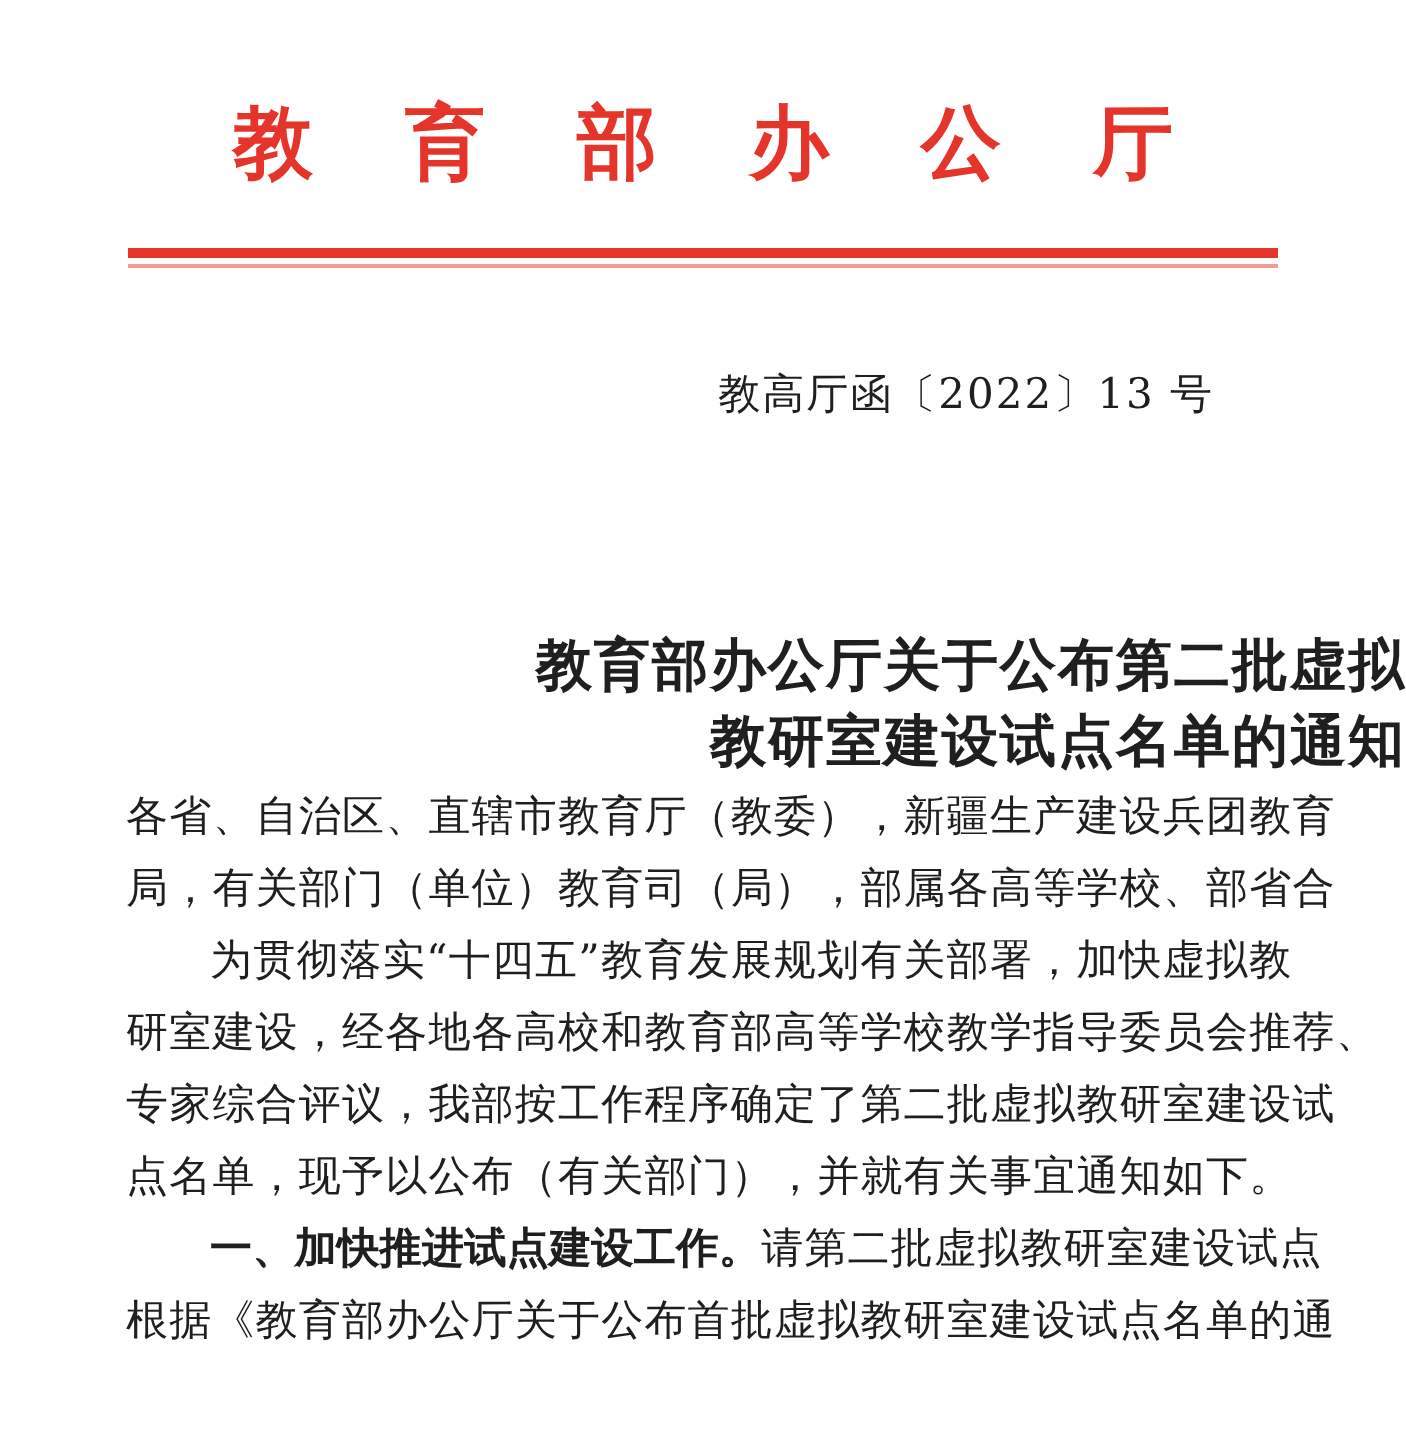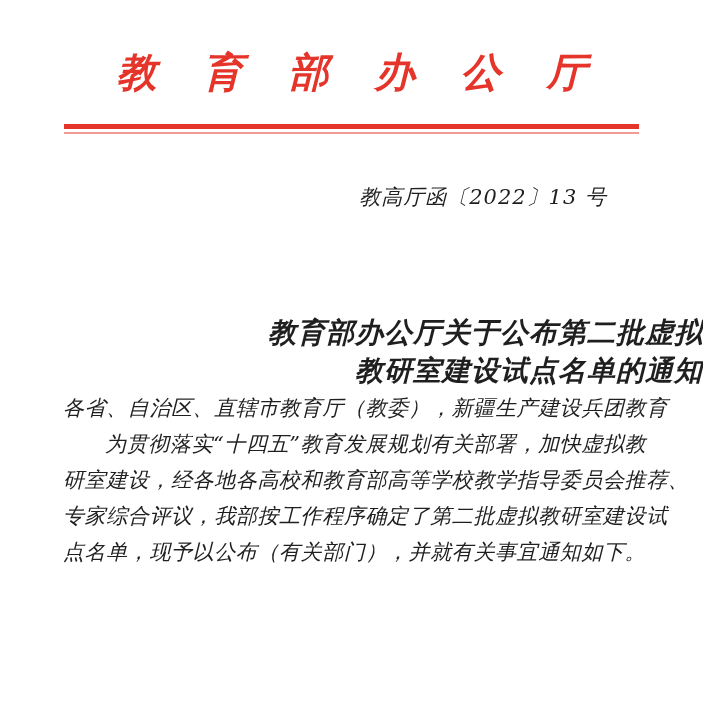--- a/index.html
+++ b/index.html
@@ -9,21 +9,20 @@
   }
   .page {
     position: relative;
     width: 703px;
     height: 704px;
     background: var(--page-bg, #ffffff);
     color: var(--text-color, #1f1f1f);
     font-family: "DejaVu Serif", serif;
     overflow: hidden;
     box-sizing: border-box;
-    font-style: italic;
   }
   
   .letterhead {
     margin-top: 48px;
     text-align: center;
     color: var(--accent-red, #e5352b);
     font-size: 40px;
     font-weight: 700;
     letter-spacing: 1.15em;
     text-indent: 1.15em;
@@ -97,25 +96,32 @@
 
   <div class="doc-title">
     <div class="text-line">教育部办公厅关于公布第二批虚拟</div>
     <div class="text-line">教研室建设试点名单的通知</div>
   </div>
 
   <div class="doc-body">
 
     <div>
       <div class="text-line">各省、自治区、直辖市教育厅（教委），新疆生产建设兵团教育</div>
+      <div class="text-line">局，有关部门（单位）教育司（局），部属各高等学校、部省合</div>
     </div>
 
     <div>
       <div class="text-line indent">为贯彻落实“十四五”教育发展规划有关部署，加快虚拟教</div>
       <div class="text-line">研室建设，经各地各高校和教育部高等学校教学指导委员会推荐、</div>
       <div class="text-line">专家综合评议，我部按工作程序确定了第二批虚拟教研室建设试</div>
       <div class="text-line">点名单，现予以公布（有关部门），并就有关事宜通知如下。</div>
     </div>
 
+    <div>
+      <div class="text-line indent">
+        <span class="bold-lead">一、加快推进试点建设工作。</span><span>请第二批虚拟教研室建设试点</span>
+      </div>
+      <div class="text-line">根据《教育部办公厅关于公布首批虚拟教研室建设试点名单的通</div>
+    </div>
 
   </div>
 
 </div>
 
 </body></html>

